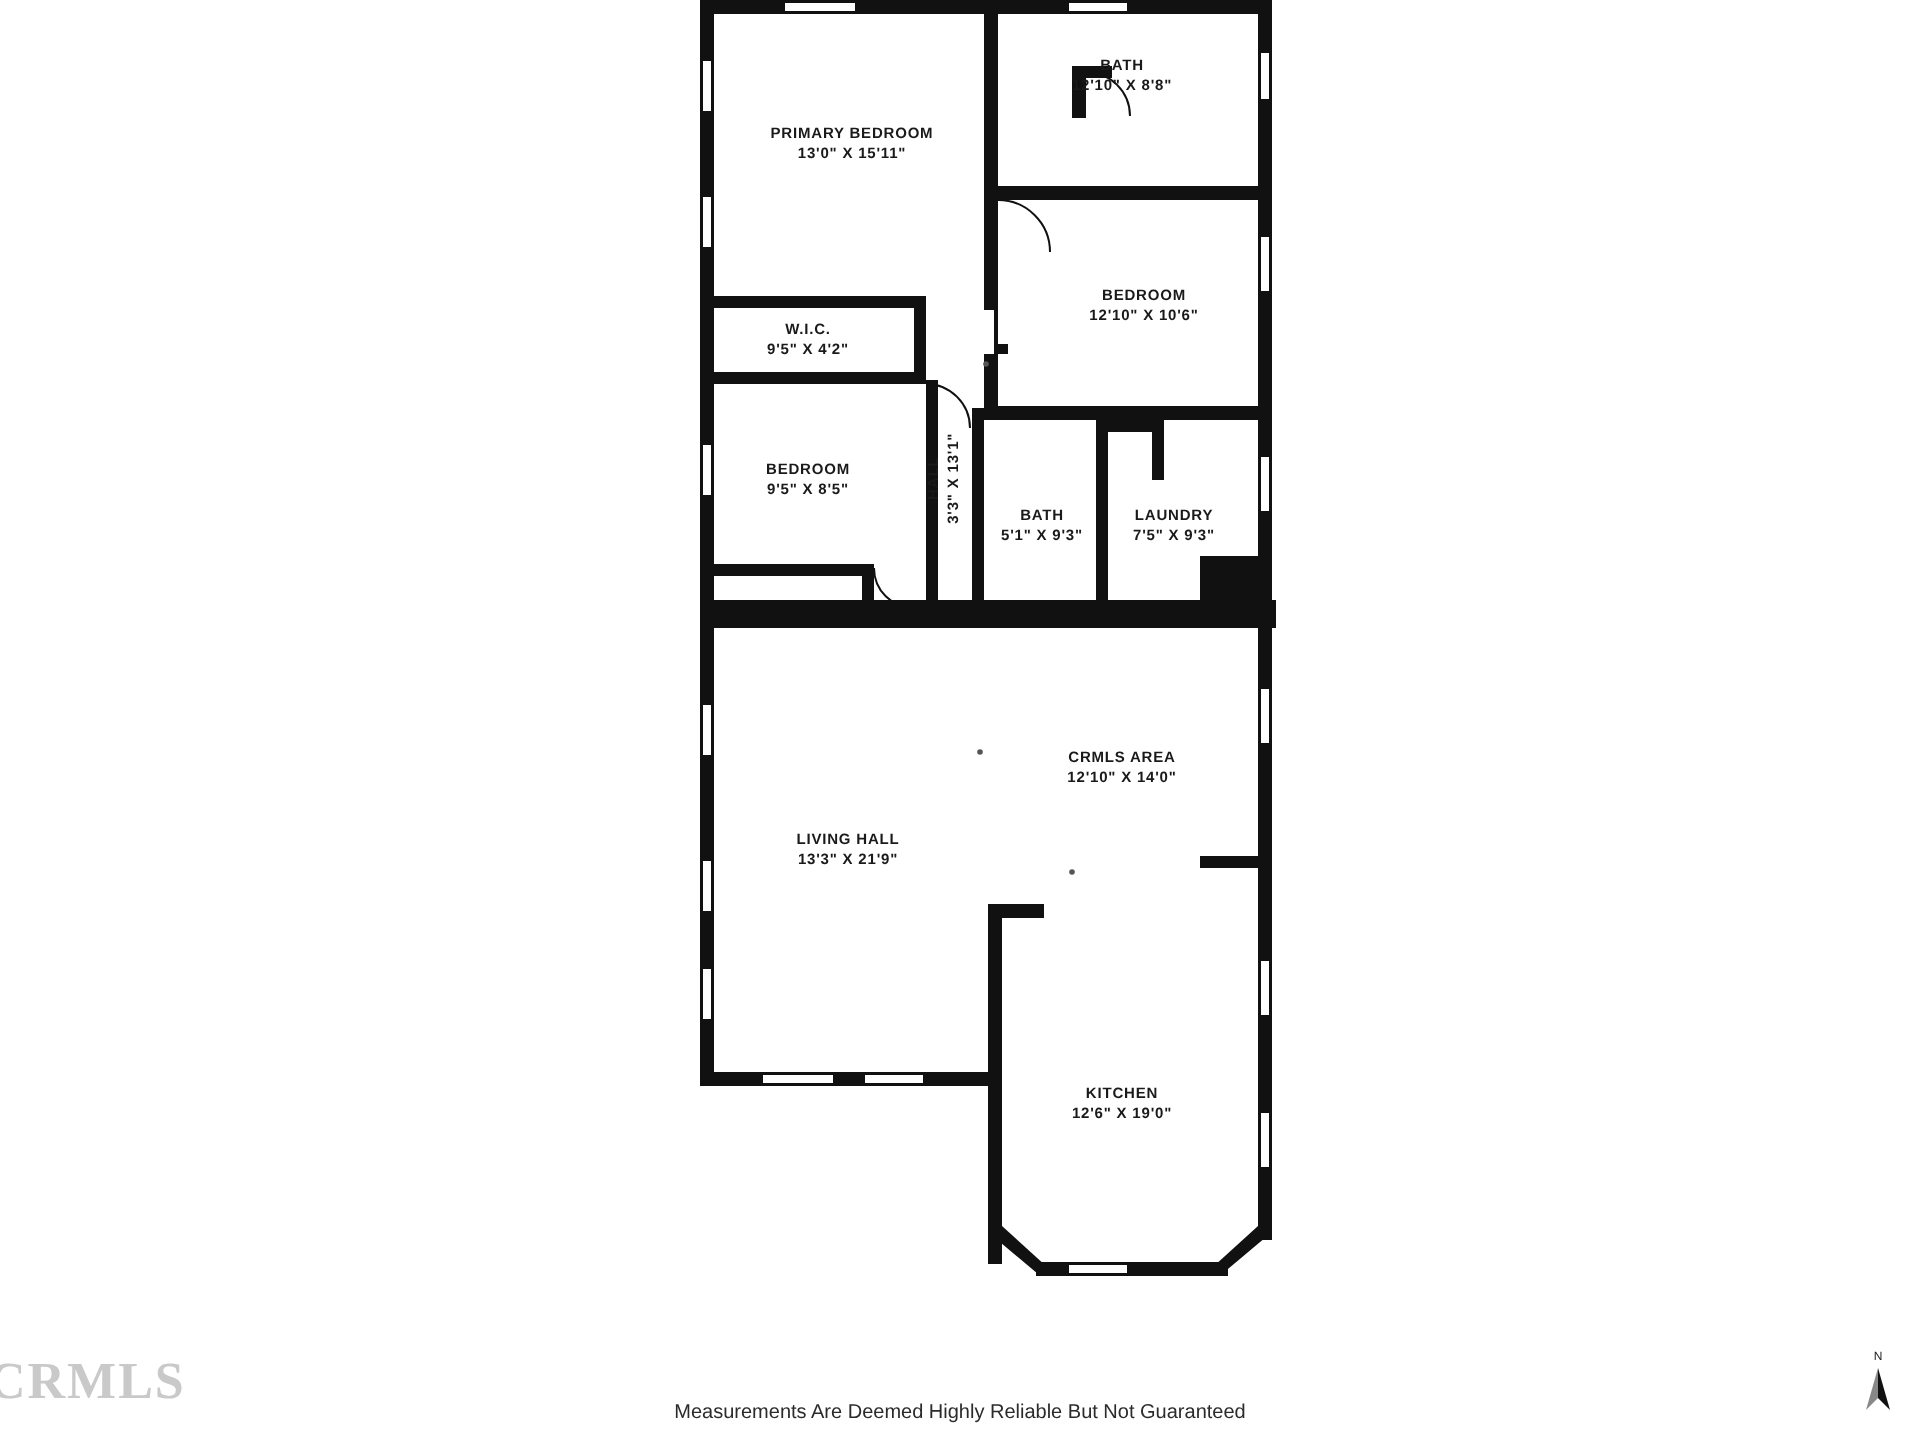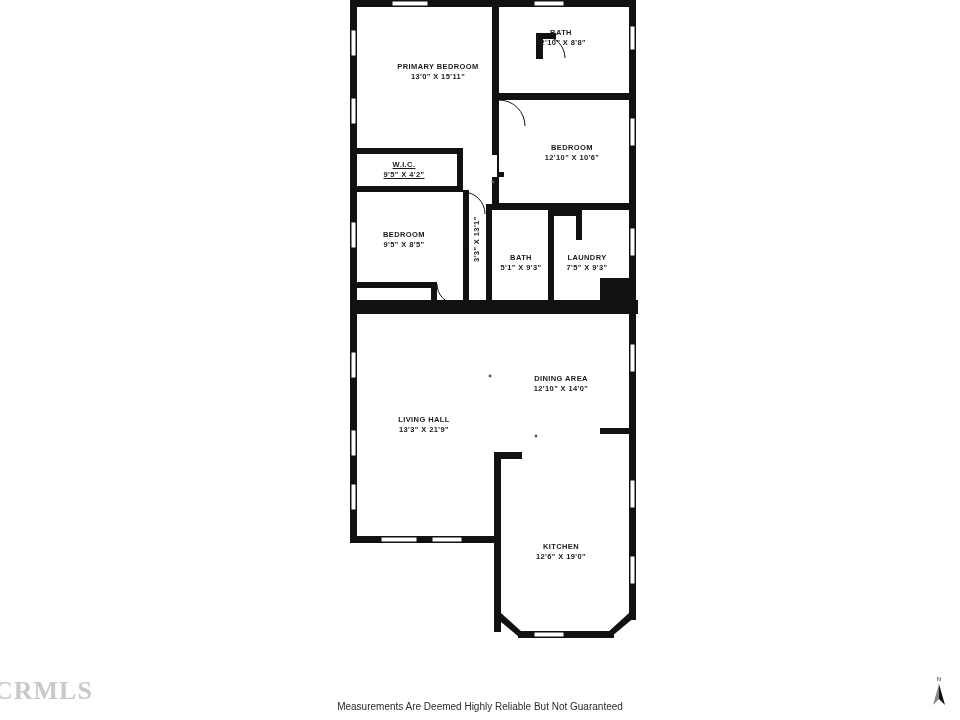--- a/index.html
+++ b/index.html
@@ -174,36 +174,36 @@
     <path d="M 499 100 A 26 26 0 0 1 525 126"></path>
   </g>
 
   <g fill="#555555">
     <circle cx="490" cy="376" r="1.4"></circle>
     <circle cx="536" cy="436" r="1.4"></circle>
     <circle cx="493" cy="182" r="1.4"></circle>
   </g>
 </svg>
 
-<div class="room-label" style="left:368px; top:62px; width:140px;">
+<div class="room-label" style="left:356px; top:62px; width:140px;">
   <span class="rname">PRIMARY BEDROOM</span>
   <span class="rdim">13'0" X 15'11"</span>
 </div>
 
 <div class="room-label" style="left:496px; top:28px; width:130px;">
   <span class="rname">BATH</span>
   <span class="rdim">12'10" X 8'8"</span>
 </div>
 
 <div class="room-label" style="left:507px; top:143px; width:130px;">
   <span class="rname">BEDROOM</span>
   <span class="rdim">12'10" X 10'6"</span>
 </div>
 
-<div class="room-label" style="left:344px; top:160px; width:120px;text-decoration:underline;">
+<div class="room-label" style="left:344px; top:160px; width:120px;">
   <span class="rname">W.I.C.</span>
   <span class="rdim">9'5" X 4'2"</span>
 </div>
 
 <div class="room-label" style="left:344px; top:230px; width:120px;">
   <span class="rname">BEDROOM</span>
   <span class="rdim">9'5" X 8'5"</span>
 </div>
 
 <div class="room-label vertical" style="left:432px; top:229px; width:80px;">
@@ -215,21 +215,21 @@
   <span class="rname">BATH</span>
   <span class="rdim">5'1" X 9'3"</span>
 </div>
 
 <div class="room-label" style="left:542px; top:253px; width:90px;">
   <span class="rname">LAUNDRY</span>
   <span class="rdim">7'5" X 9'3"</span>
 </div>
 
 <div class="room-label" style="left:496px; top:374px; width:130px;">
-  <span class="rname">DINING AREA</span>
+  <span class="rname">CRMLS AREA</span>
   <span class="rdim">12'10" X 14'0"</span>
 </div>
 
 <div class="room-label" style="left:359px; top:415px; width:130px;">
   <span class="rname">LIVING HALL</span>
   <span class="rdim">13'3" X 21'9"</span>
 </div>
 
 <div class="room-label" style="left:496px; top:542px; width:130px;">
   <span class="rname">KITCHEN</span>

